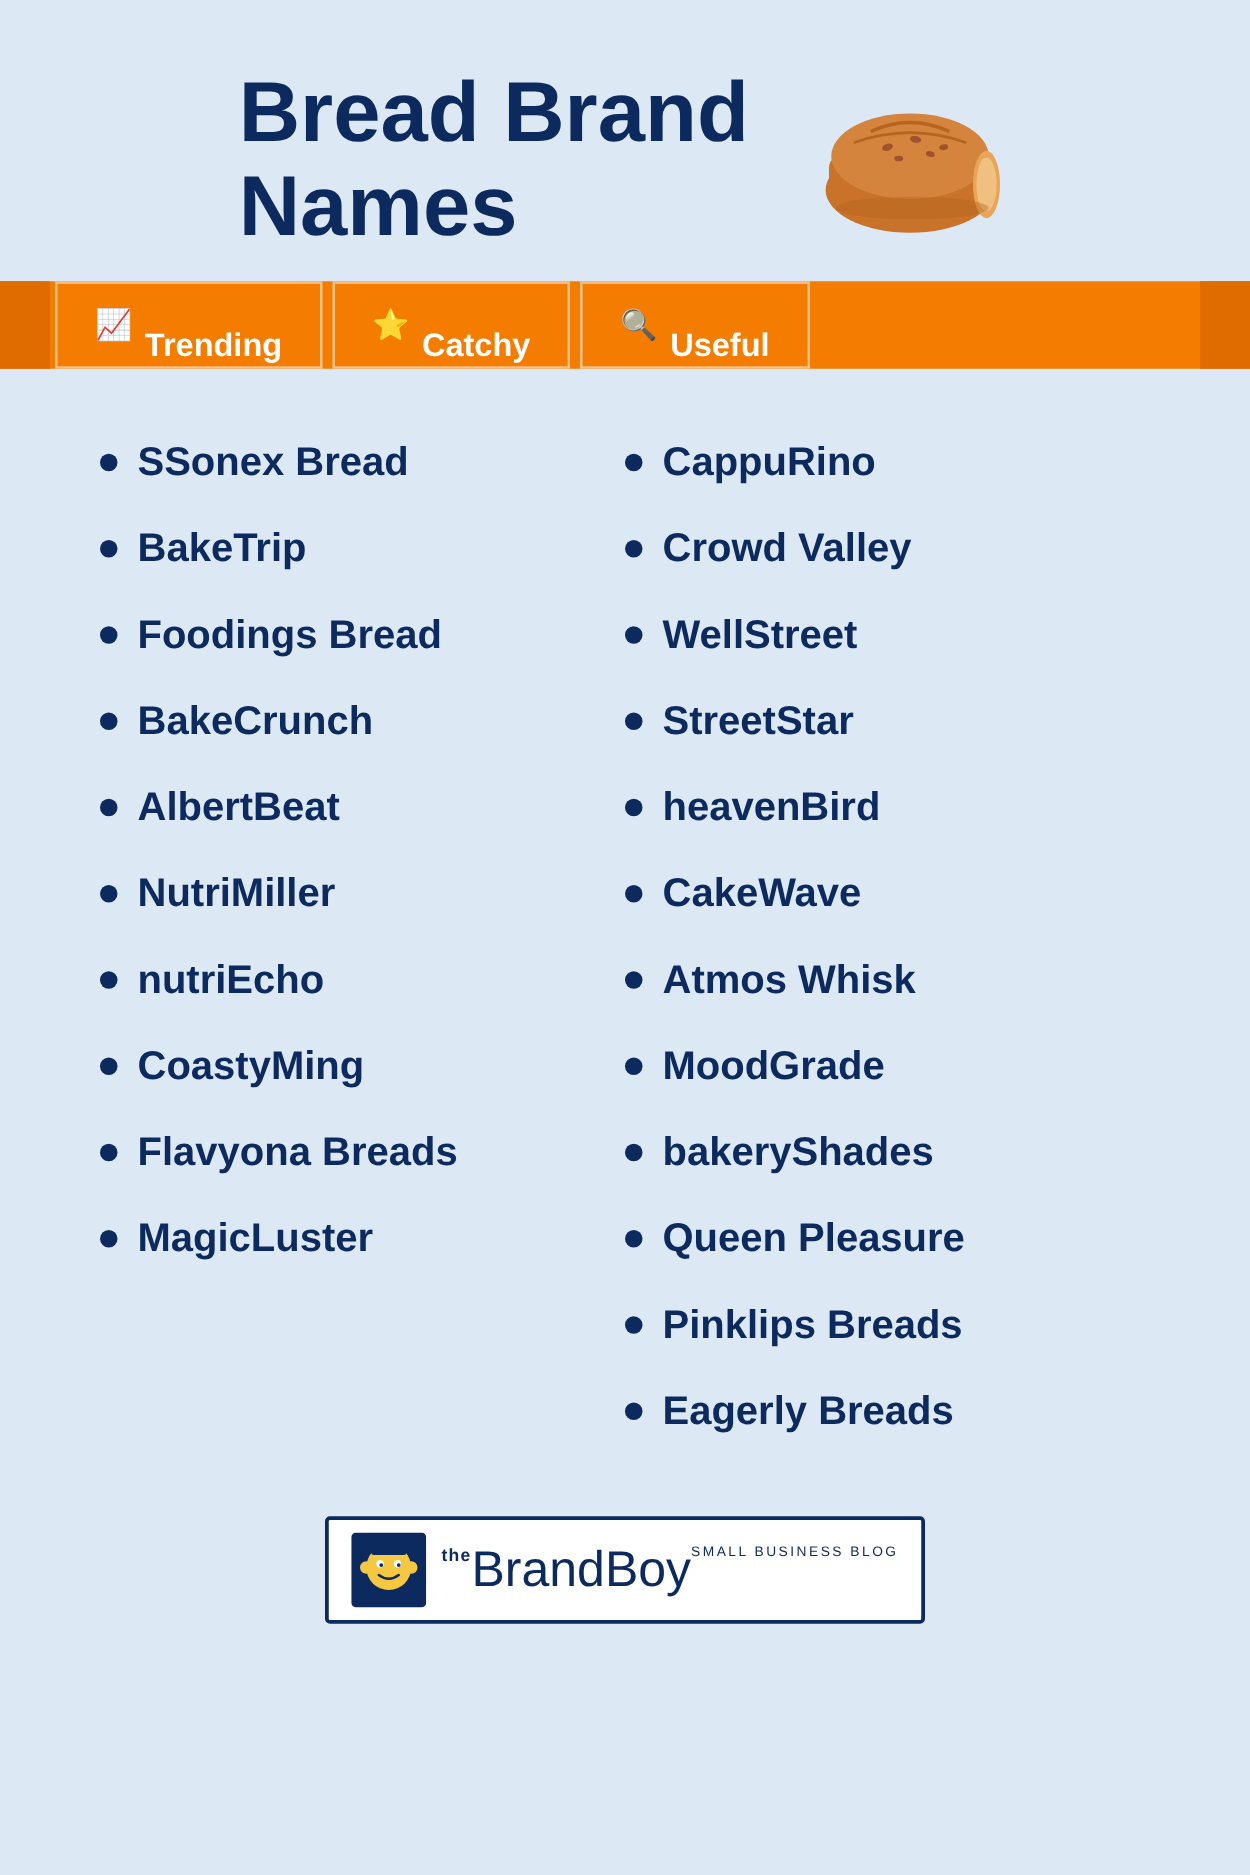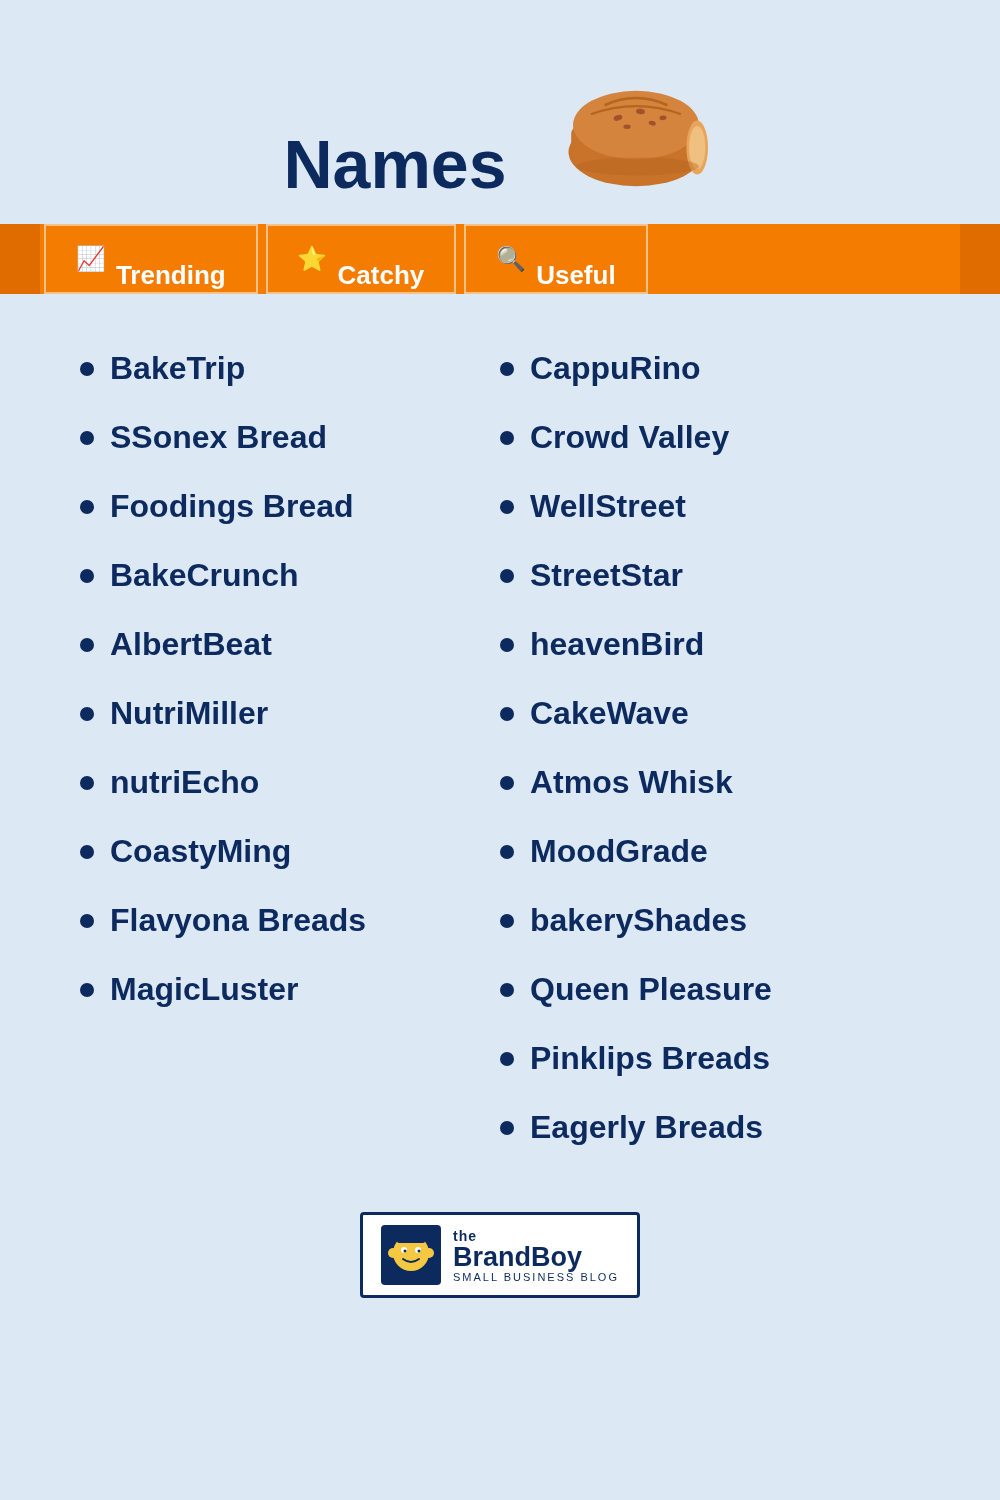--- a/index.html
+++ b/index.html
@@ -155,55 +155,55 @@
       border-radius: 4px;
     }
 
     .logo-icon {
       width: 60px;
       height: 60px;
     }
 
     .logo-text {
       display: flex;
-      flex-direction: column;
+      flex-direction: row;
       align-items: flex-start;
     }
 
     .logo-the {
       font-size: 14px;
       font-weight: 600;
       color: #0d2a5e;
       letter-spacing: 1px;
     }
 
     .logo-brandboy {
-      font-size: 27px;
-      font-weight: 700;
+      font-size: 40px;
+      font-weight: 400;
       color: #0d2a5e;
       line-height: 1;
     }
 
     .logo-subtitle {
       font-size: 11px;
       font-weight: 400;
       color: #0d2a5e;
       letter-spacing: 2px;
       text-transform: uppercase;
     }
   </style>
 </head>
 <body>
 
 <div class="page-wrapper">
 
   <div class="header">
     <div>
       <div class="header-title">
-        <br>
+        <span>Bread Brand</span><br>
         <span>Names</span>
       </div>
     </div>
     <div class="bread-icon-wrapper">
       
       <svg class="bread-svg" viewBox="0 0 200 160" xmlns="http://www.w3.org/2000/svg">
 
         <ellipse cx="110" cy="110" rx="75" ry="38" fill="#c8722a"></ellipse>
         <rect x="38" y="80" width="144" height="45" rx="10" fill="#c8722a"></rect>
 
@@ -244,25 +244,25 @@
     </div>
     <div class="tag-side-block"></div>
   </div>
 
   <div class="brands-section">
     <div class="brands-columns">
 
       <div class="brands-col" id="brands-left-col">
       <div class="brand-item">
             <div class="bullet"></div>
+            <span>SSonex Bread</span>
+          </div>
+          <div class="brand-item">
+            <div class="bullet"></div>
             <span>BakeTrip</span>
-          </div>
-          <div class="brand-item">
-            <div class="bullet"></div>
-            <span>SSonex Bread</span>
           </div>
           <div class="brand-item">
             <div class="bullet"></div>
             <span>Foodings Bread</span>
           </div>
           <div class="brand-item">
             <div class="bullet"></div>
             <span>BakeCrunch</span>
           </div>
           <div class="brand-item">

